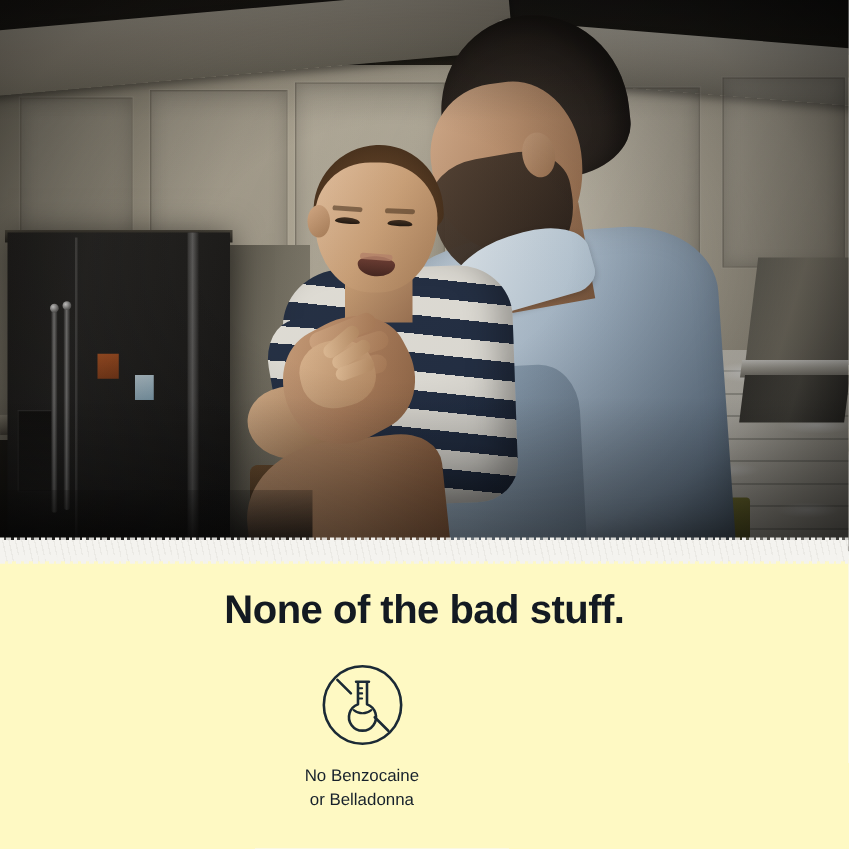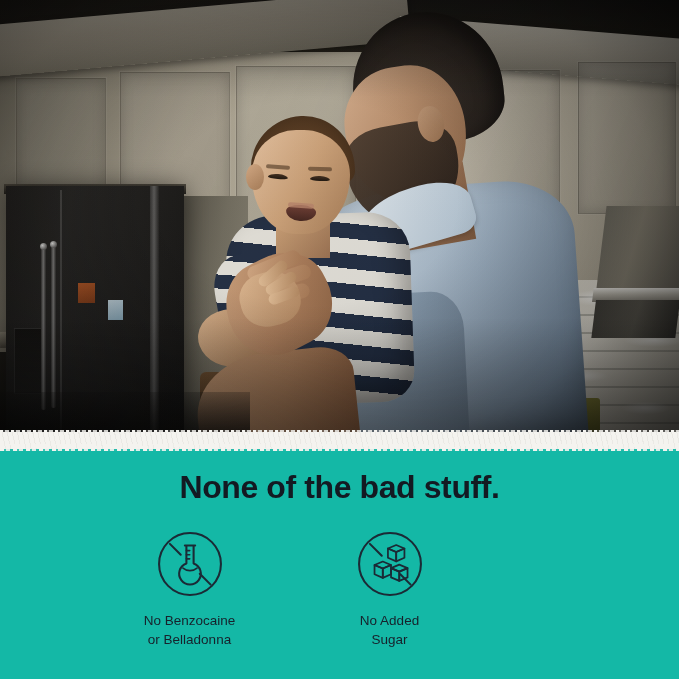--- a/index.html
+++ b/index.html
@@ -423,21 +423,21 @@
         rgba(190,188,180,.22) 0px, rgba(190,188,180,.22) 1px,
         rgba(255,255,255,0) 1px, rgba(255,255,255,0) 5px);
     opacity:.8;
   }
 
   
   .panel{
     position:absolute;
     left:0; top:447px;
     width:679px; height:232px;
-    background:#14b8a6;
+    background:#fef9c3;
   }
   .headline{
     position:absolute;
     left:0; top:20px;
     width:679px;
     text-align:center;
     font-size:32px;
     line-height:40px;
     font-weight:700;
     letter-spacing:-0.4px;
@@ -587,38 +587,17 @@
           <line x1="41.5" y1="41.5" x2="52" y2="52" stroke="#1b2a35" stroke-width="2" stroke-linecap="round"></line>
           <path d="M27 14 h10" stroke="#1b2a35" stroke-width="2" stroke-linecap="round"></path>
           <path d="M28.5 14 v17.5 a10.5 10.5 0 1 0 7 0 V14" stroke="#1b2a35" stroke-width="2" stroke-linejoin="round"></path>
           <path d="M28.5 19 h3.2 M28.5 23 h3.2 M28.5 27 h3.2" stroke="#1b2a35" stroke-width="1.6" stroke-linecap="round"></path>
           <path d="M25.2 36 a10.6 10.6 0 0 0 13.6 0" stroke="#1b2a35" stroke-width="1.6" stroke-linecap="round"></path>
         </svg>
         <div class="cap">No Benzocaine
 or Belladonna</div>
       </div>
 
-      <div class="feature">
-        <svg class="ico" viewBox="0 0 64 64" fill="none">
-          <circle cx="32" cy="32" r="30" stroke="#1b2a35" stroke-width="2"></circle>
-          <line x1="12.5" y1="12.5" x2="24" y2="24" stroke="#1b2a35" stroke-width="2" stroke-linecap="round"></line>
-          <line x1="42" y1="42" x2="52" y2="52" stroke="#1b2a35" stroke-width="2" stroke-linecap="round"></line>
-
-          <path d="M30 17 l8 -3.4 l8 3.4 l-8 3.4 z" stroke="#1b2a35" stroke-width="1.7" stroke-linejoin="round"></path>
-          <path d="M30 17 v9 l8 3.4 v-9 z" stroke="#1b2a35" stroke-width="1.7" stroke-linejoin="round"></path>
-          <path d="M38 20.4 v9 l8 -3.4 v-9 z" stroke="#1b2a35" stroke-width="1.7" stroke-linejoin="round"></path>
-
-          <path d="M17 33 l8 -3.4 l8 3.4 l-8 3.4 z" stroke="#1b2a35" stroke-width="1.7" stroke-linejoin="round"></path>
-          <path d="M17 33 v9 l8 3.4 v-9 z" stroke="#1b2a35" stroke-width="1.7" stroke-linejoin="round"></path>
-          <path d="M25 36.4 v9 l8 -3.4 v-9 z" stroke="#1b2a35" stroke-width="1.7" stroke-linejoin="round"></path>
-
-          <path d="M33 36 l8 -3.4 l8 3.4 l-8 3.4 z" stroke="#1b2a35" stroke-width="1.7" stroke-linejoin="round"></path>
-          <path d="M33 36 v9 l8 3.4 v-9 z" stroke="#1b2a35" stroke-width="1.7" stroke-linejoin="round"></path>
-          <path d="M41 39.4 v9 l8 -3.4 v-9 z" stroke="#1b2a35" stroke-width="1.7" stroke-linejoin="round"></path>
-        </svg>
-        <div class="cap">No Added
-Sugar</div>
-      </div>
 
 
     </div>
   </div>
 </div>
 
 </body></html>

